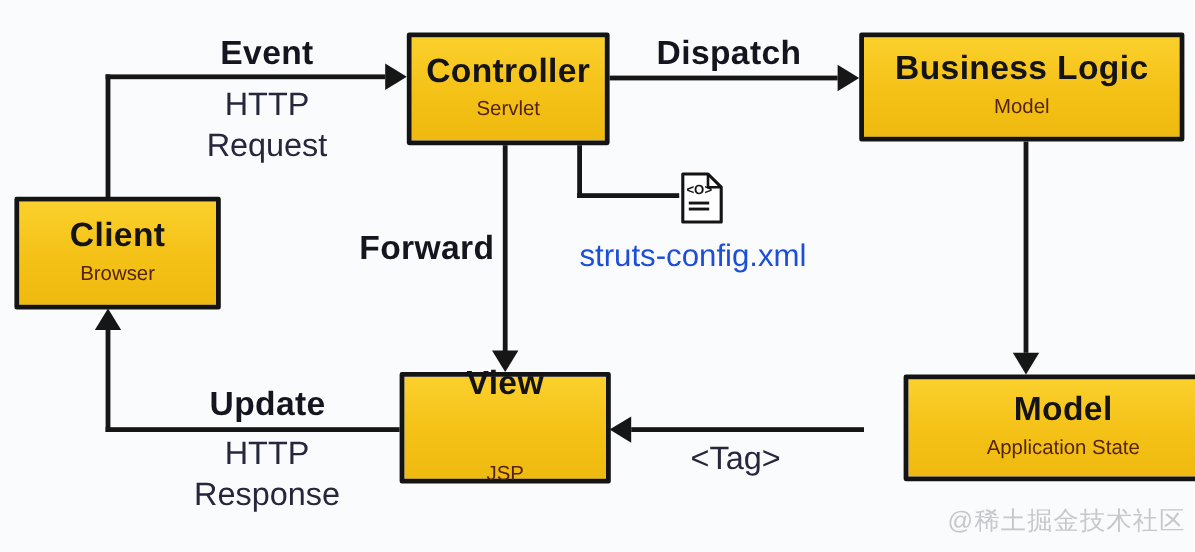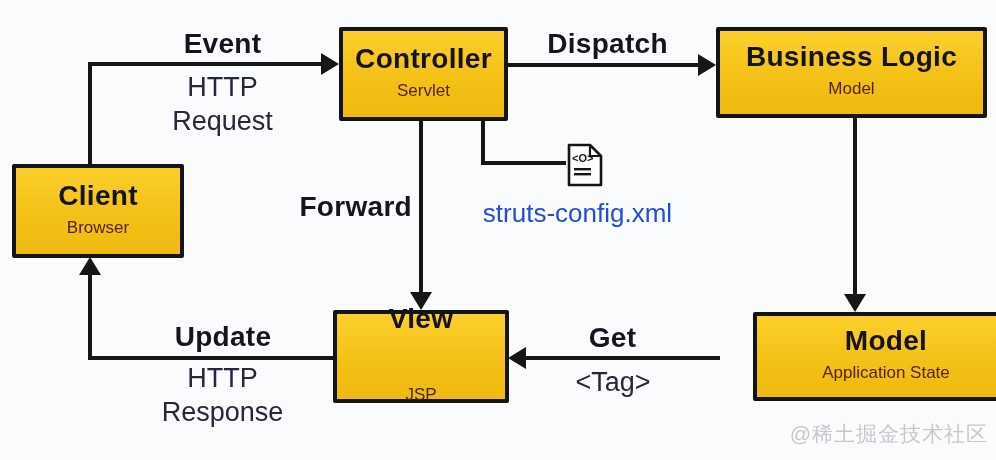--- a/index.html
+++ b/index.html
@@ -171,21 +171,20 @@
 
   <div class="edge-label" id="lbl-dispatch">Dispatch</div>
   <div class="edge-label" id="lbl-forward">Forward</div>
 
   <div class="edge-label" id="lbl-update">Update</div>
   <div class="edge-sub" id="sub-update">
     <span>HTTP</span>
     <span>Response</span>
   </div>
 
-  <div class="edge-label" id="lbl-get">Get</div>
   <div class="edge-sub" id="lbl-tag">&lt;Tag&gt;</div>
 
   <svg id="config-icon" viewBox="0 0 38 44">
     <path d="M3 2 H24 L35 13 V42 H3 Z" fill="#ffffff" stroke="#141414" stroke-width="2.6" stroke-linejoin="round"></path>
     <path d="M24 2 V13 H35" fill="none" stroke="#141414" stroke-width="2.2" stroke-linejoin="round"></path>
     <text x="6" y="19" font-family="Liberation Sans, sans-serif" font-size="11" font-weight="bold" fill="#141414">&lt;O&gt;</text>
     <rect x="8" y="25" width="17" height="2.4" fill="#141414"></rect>
     <rect x="8" y="30" width="17" height="2.4" fill="#141414"></rect>
   </svg>
   <div class="edge-sub" id="lbl-config">struts-config.xml</div>

